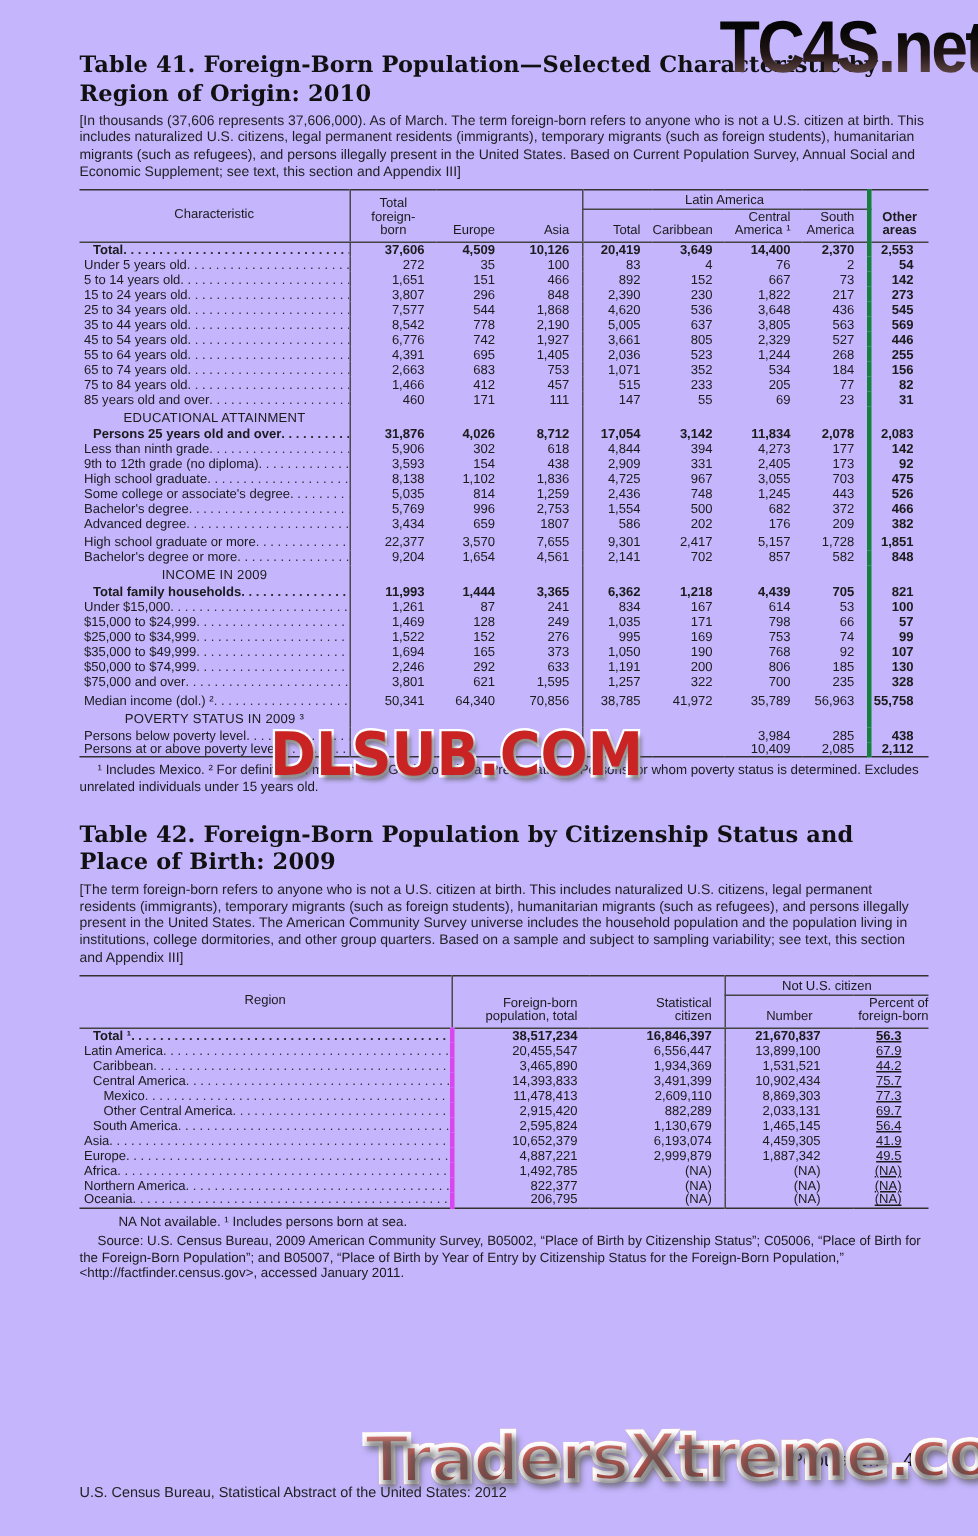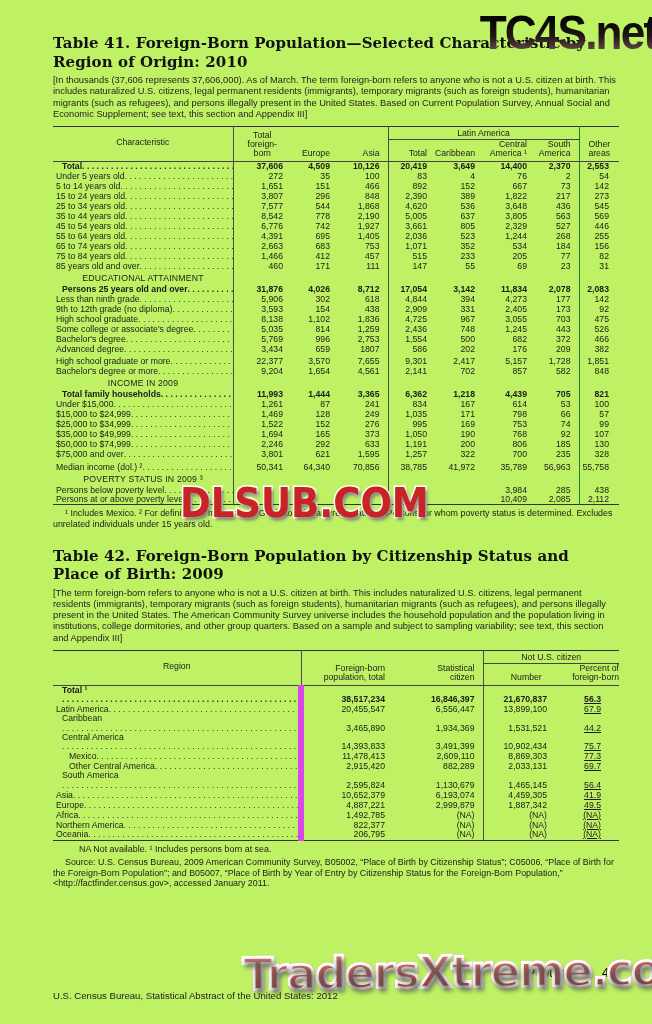--- a/index.html
+++ b/index.html
@@ -1,51 +1,51 @@
 <!DOCTYPE html>
 <html><head>
 <meta charset="utf-8">
 <style>
   * { margin:0; padding:0; box-sizing:border-box; }
   html,body { width:652px; height:1024px; background:#fff; overflow:hidden; }
   body { font-family:"Liberation Sans",sans-serif; color:#1b1b1b; position:relative; }
-  .page { position:absolute; inset:0; background:#bef264; }
+  .page { position:absolute; inset:0; background:#c4b5fd; }
   .content { position:absolute; left:53px; top:34px; width:566px; }
 
   
   .tbl-title { font-family:"DejaVu Serif",serif; font-weight:bold; font-size:15px; line-height:18.5px; letter-spacing:.1px; color:#111; }
   .tnote { font-size:9.3px; line-height:11.3px; margin-top:4px; color:#1e1e1e; }
 
   
   table { border-collapse:collapse; width:566px; table-layout:fixed; margin-top:6px;
           border-top:1.6px solid #333; border-bottom:1.6px solid #333; }
   th,td { font-size:8.7px; line-height:9.3px; padding:0; font-weight:normal; }
   thead th { vertical-align:bottom; border-bottom:1px solid #444; padding-bottom:2px; }
   th.hb { text-align:right; padding-right:8px; }
   th.ctr { text-align:center; padding-right:0; }
   th.chh { text-align:center; vertical-align:middle; }
   th.grp { text-align:center; border-bottom:1px solid #444; padding-bottom:1px; height:13px; }
   th.vL, td.vL { border-left:1px solid #4a4a4a; }
   tbody td { height:10px; vertical-align:bottom; }
   td.num { text-align:right; padding-right:8px; white-space:nowrap; }
   .t41 td:nth-child(2), .t41 th.c1 { border-left:1px solid #4a4a4a; }
   .t41 td:nth-child(5) { border-left:1px solid #4a4a4a; }
-  .t41 td:nth-child(9), .t41 th.c8 { border-left:1px solid #15803d; }
+  .t41 td:nth-child(9), .t41 th.c8 { border-left:3px solid #15803d;font-weight:bold; }
   .t41 td:nth-child(9) { padding-right:10px; }
-  .t42 td:nth-child(2) { border-left:6px solid #d946ef; }
+  .t42 td:nth-child(2) { border-left:3px solid #d946ef; }
   .t42 td:nth-child(4) { border-left:1px solid #4a4a4a; }
   .t42 td:nth-child(4) { padding-right:22px; }
   .t42 td:nth-child(5) { padding-right:18px;text-decoration:underline; }
   tr.b td { font-weight:bold; }
   tr.gap td { padding-top:3px; }
   tr.sec td { height:13px; padding-bottom:1px; }
   td.lblc { overflow:hidden; }
   .lbl { display:flex; align-items:baseline; min-width:0; padding-left:3px; }
   tr.b .lbl { padding-left:9px; }
-  .lbl.ind1 { padding-left:9px;flex-direction:column; }
+  .lbl.ind1 { padding-left:9px; }
   .lbl.ind2 { padding-left:16px; }
   .lbl .t { white-space:nowrap; }
   .lbl .dots { flex:1; min-width:0; overflow:hidden; white-space:nowrap; color:#2c2c2c; }
   .lbl .dots::after { content:" . . . . . . . . . . . . . . . . . . . . . . . . . . . . . . . . . . . . . . . . . . . . . . . . . . . . . . . . . . . . . . . . ."; }
   .sectxt { display:block; width:180px; text-align:center; letter-spacing:.2px; }
 
   
   .fn { font-size:8.9px; line-height:10.6px; margin-top:3px; text-indent:12px; }
   .fn.na { text-indent:26px; }
 
@@ -167,21 +167,21 @@
             <td class="lblc">
               <div class="lbl">
                 <span class="t">15 to 24 years old</span>
                 <span class="dots"></span>
               </div>
             </td>
             <td class="num">3,807</td>
             <td class="num">296</td>
             <td class="num">848</td>
             <td class="num">2,390</td>
-            <td class="num">389</td>
+            <td class="num">230</td>
             <td class="num">1,822</td>
             <td class="num">217</td>
             <td class="num">273</td>
           </tr>
           <tr>
             <td class="lblc">
               <div class="lbl">
                 <span class="t">25 to 34 years old</span>
                 <span class="dots"></span>
               </div>

